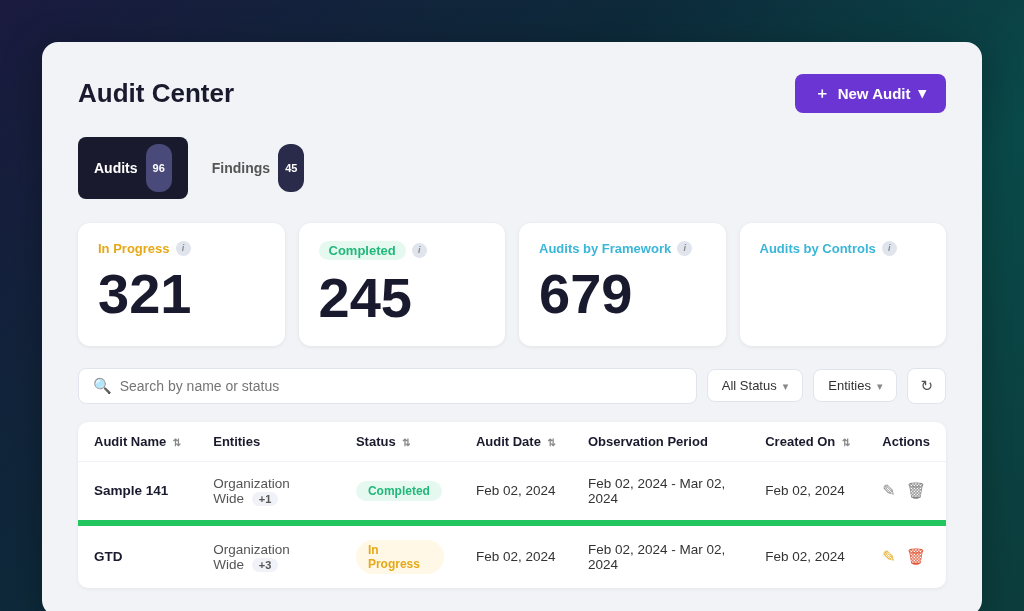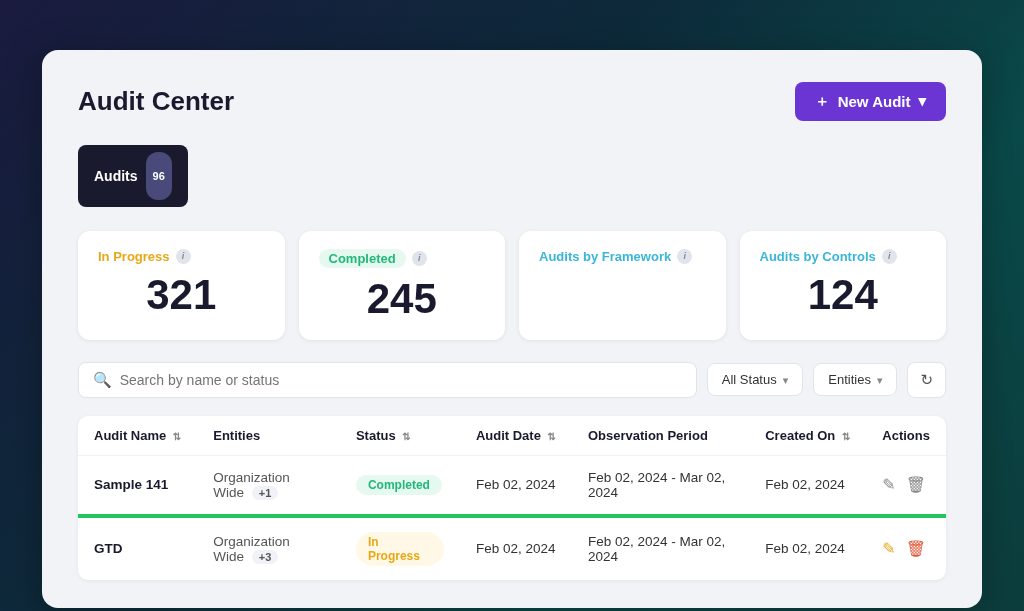--- a/index.html
+++ b/index.html
@@ -115,25 +115,24 @@
       display: inline-flex;
       align-items: center;
       justify-content: center;
       font-size: 9px;
       color: #888;
       font-style: italic;
       font-weight: 700;
       cursor: pointer;
     }
     .stat-value {
-      font-size: 42px;
+      font-size: 56px;
       font-weight: 700;
       color: #1a1a2e;
       line-height: 1;
-      text-align: center;
     }
     .stat-label.green-badge {
       background: #e6f9f1;
       color: #22b87a;
       border-radius: 12px;
       padding: 2px 10px;
       font-size: 13px;
       font-weight: 600;
     }
     .search-filter-row {
@@ -211,21 +210,21 @@
       font-weight: 700;
       color: #1a1a2e;
       white-space: nowrap;
     }
     thead th .sort-icon {
       font-size: 10px;
       color: #888;
       margin-left: 3px;
     }
     tbody tr {
-      border-bottom: 4px solid #22c55e;
+      border-bottom: 6px solid #22c55e;
     }
     tbody tr:last-child { border-bottom: none; }
     tbody td {
       padding: 14px 16px;
       font-size: 13.5px;
       color: #333;
     }
     .audit-name-cell { font-weight: 700; color: #1a1a2e; }
     .entity-cell { color: #555; }
     .entity-extra {
@@ -276,20 +275,24 @@
       <span>New Audit</span>
       <span>▾</span>
     </button>
   </div>
 
   <div class="tabs">
     <button class="tab active">
       <span>Audits</span>
       <span class="tab-badge">96</span>
     </button>
+    <button class="tab">
+      <span>Findings</span>
+      <span class="tab-badge">45</span>
+    </button>
   </div>
 
   <div class="stats-row">
 
     <div class="stat-card">
       <div class="stat-label-row">
         <span class="stat-label yellow">In Progress</span>
         <span class="stat-info-icon">i</span>
       </div>
       <div class="stat-value">321</div>
@@ -301,28 +304,28 @@
         <span class="stat-info-icon">i</span>
       </div>
       <div class="stat-value">245</div>
     </div>
 
     <div class="stat-card">
       <div class="stat-label-row">
         <span class="stat-label blue">Audits by Framework</span>
         <span class="stat-info-icon">i</span>
       </div>
+      <div class="stat-value">679</div>
     </div>
 
     <div class="stat-card">
       <div class="stat-label-row">
         <span class="stat-label blue">Audits by Controls</span>
         <span class="stat-info-icon">i</span>
       </div>
-      <div class="stat-value">124</div>
     </div>
   </div>
 
   <div class="search-filter-row">
     <div class="search-box">
       <span class="search-icon-wrap">🔍</span>
       <input class="search-input" type="text" placeholder="Search by name or status" style="">
     </div>
     <button class="filter-btn">
       <span>All Status</span>

